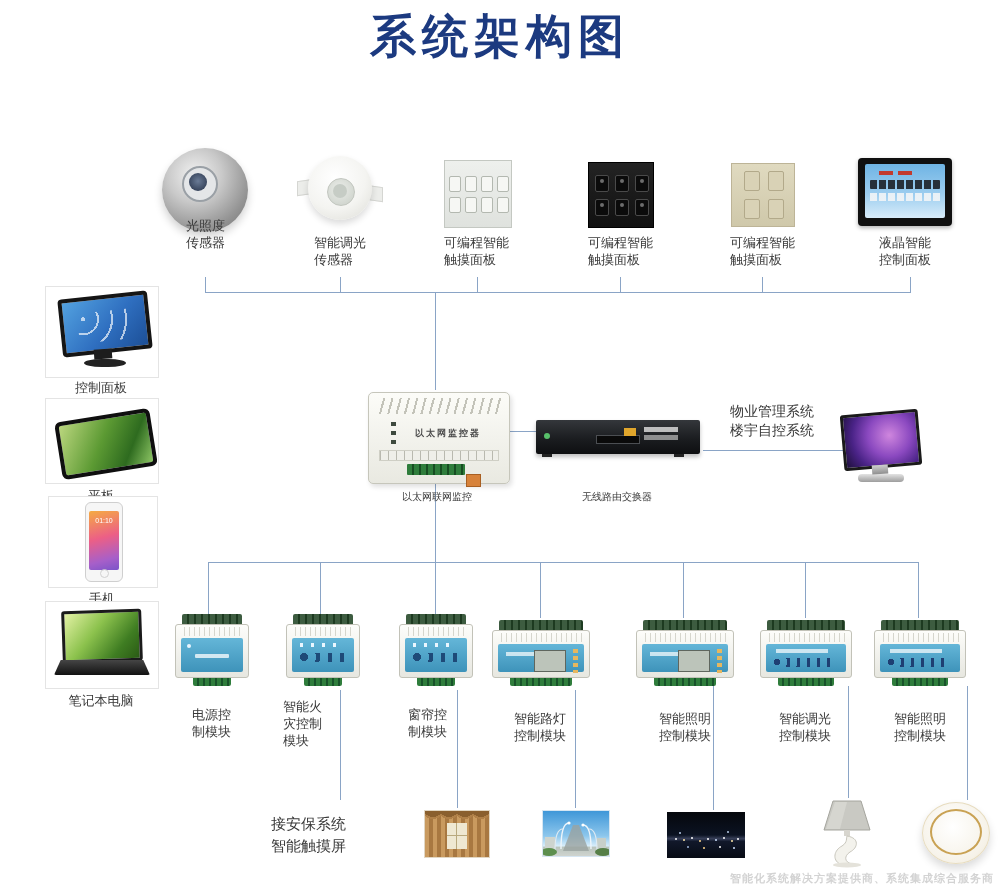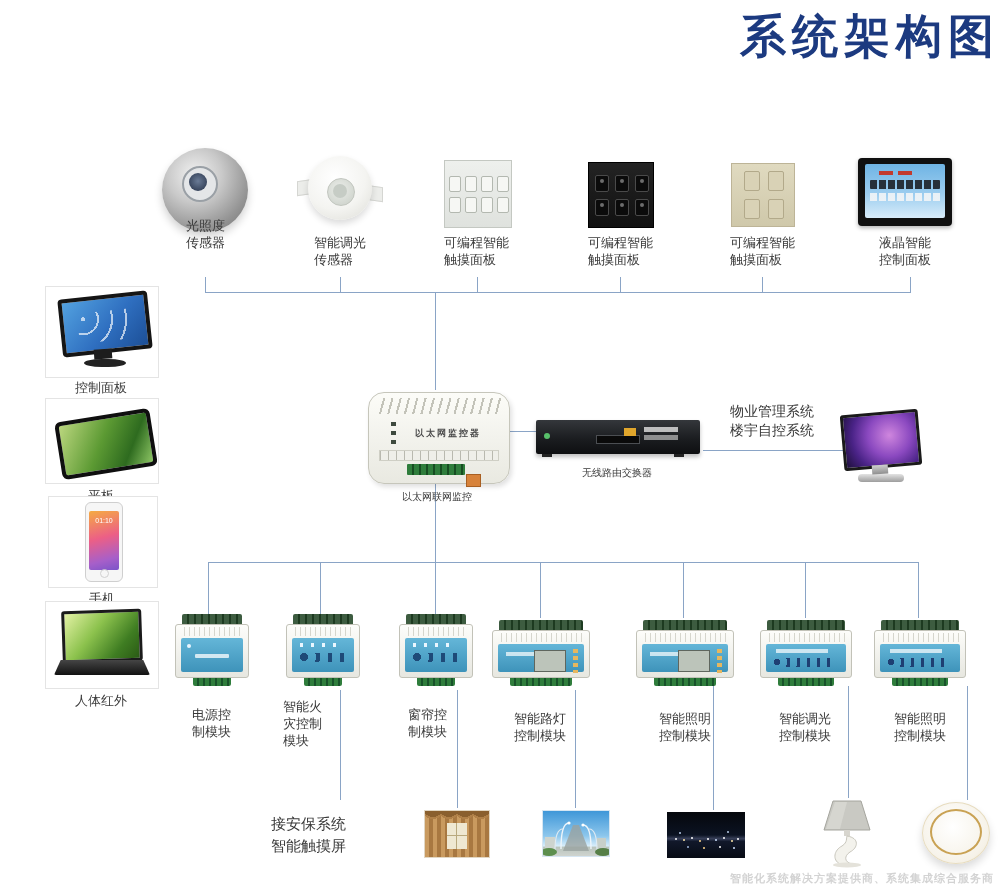--- a/index.html
+++ b/index.html
@@ -1,20 +1,20 @@
 <!DOCTYPE html>
 <html><head>
 <meta charset="utf-8">
 <style>
   html,body{margin:0;padding:0;background:#fff;}
   body{font-family:"Liberation Sans","DejaVu Sans",sans-serif;}
   .canvas{position:relative;width:1000px;height:889px;background:#fff;overflow:hidden;}
 
   
-  .title{position:absolute;left:0;top:6px;width:100%;text-align:right;
+  .title{position:absolute;left:0;top:6px;width:100%;text-align:center;
          font-size:46px;font-weight:900;letter-spacing:6px;color:#1c3a80;}
 
   
   .lbl{position:absolute;font-size:13px;line-height:17px;color:#3a3a3a;white-space:pre-line;}
   .lbl-c{transform:translateX(-50%);text-align:center;}
   .lbl-m{position:absolute;font-size:10px;line-height:18px;color:#3a3a3a;transform:translateX(-50%);text-align:center;white-space:pre-line;}
 
   
   .hline,.vline{position:absolute;background:#8aa4c6;}
   .hline{height:1px;}
@@ -83,21 +83,21 @@
   .ph-time{position:absolute;left:0;top:6px;width:100%;text-align:center;font-size:7px;color:#fff;}
   .ph-home{position:absolute;left:14px;bottom:3px;width:7px;height:7px;border:1px solid #d0d0d0;border-radius:50%;}
   .lap{position:absolute;left:8px;top:8px;}
   .lap-scr{width:74px;height:46px;border:3px solid #1b1b1b;border-radius:3px;margin-left:8px;transform:rotate(-2deg);
         background:linear-gradient(130deg,#e4f2a5 0%,#8cc24d 40%,#3f7d22 75%,#2a5a15 100%);}
   .lap-base{width:96px;height:15px;margin-top:-2px;background:linear-gradient(#454545,#121212);
         clip-path:polygon(7% 0,93% 0,100% 100%,0 100%);border-radius:2px;}
 
   
   .eth{position:absolute;left:368px;top:392px;width:140px;height:90px;
-        background:linear-gradient(#fcfcf8,#e9e9e1);border:1px solid #c6c6bb;border-radius:16px;
+        background:linear-gradient(#fcfcf8,#e9e9e1);border:1px solid #c6c6bb;border-radius:5px;
         box-shadow:2px 3px 5px rgba(0,0,0,.12);}
   .eth-ribs{height:16px;margin:5px 8px 4px;
         background:repeating-linear-gradient(105deg,transparent 0 6px,#c3c3b9 6px 8px);}
   .eth-face{position:relative;height:30px;margin:0 8px;}
   .eth-leds{position:absolute;left:14px;top:4px;width:5px;height:22px;
         background:repeating-linear-gradient(180deg,#3e4a3e 0 4px,transparent 4px 9px);}
   .eth-text{position:absolute;left:38px;top:9px;font-size:9px;letter-spacing:2px;color:#4a4a4a;font-weight:bold;}
   .eth-strip{height:9px;margin:2px 10px 0;background:#efefe9;border:1px solid #cfcfc5;
         background-image:repeating-linear-gradient(90deg,#b9b9af 0 1px,transparent 1px 8px);}
   .eth-term{width:58px;height:11px;margin:3px 0 0 38px;border-radius:1px;
@@ -290,21 +290,21 @@
     </div>
   </div>
   <div class="lbl lbl-c" style="left:102px;top:590px;">手机</div>
 
   <div class="lbox" style="left:45px;top:601px;height:86px;">
     <div class="lap">
       <div class="lap-scr"></div>
       <div class="lap-base"></div>
     </div>
   </div>
-  <div class="lbl lbl-c" style="left:101px;top:692px;">人体红外</div>
+  <div class="lbl lbl-c" style="left:101px;top:692px;">笔记本电脑</div>
 
   <div class="eth">
     <div class="eth-ribs"></div>
     <div class="eth-face">
       <div class="eth-leds"></div>
       <span class="eth-text">以太网监控器</span>
     </div>
     <div class="eth-strip"></div>
     <div class="eth-term"></div>
     <div class="eth-jack"></div>
@@ -312,21 +312,21 @@
   <div class="lbl-m" style="left:437px;top:488px;">以太网联网监控</div>
 
   <div class="router">
     <span class="r-led"></span>
     <span class="r-grill"></span>
     <span class="r-warn"></span>
     <span class="r-lab1"></span>
     <span class="r-lab2"></span>
     <span class="r-feet"></span>
   </div>
-  <div class="lbl-m" style="left:617px;top:464px;">无线路由交换器</div>
+  <div class="lbl-m" style="left:617px;top:488px;">无线路由交换器</div>
 
   <div class="mgmt-text">物业管理系统
 楼宇自控系统</div>
   <div class="mon">
     <div class="mon-scr"></div>
     <div class="mon-neck"></div>
     <div class="mon-base"></div>
   </div>
 
   <div class="module din-sm" style="left:175px;top:614px;">

